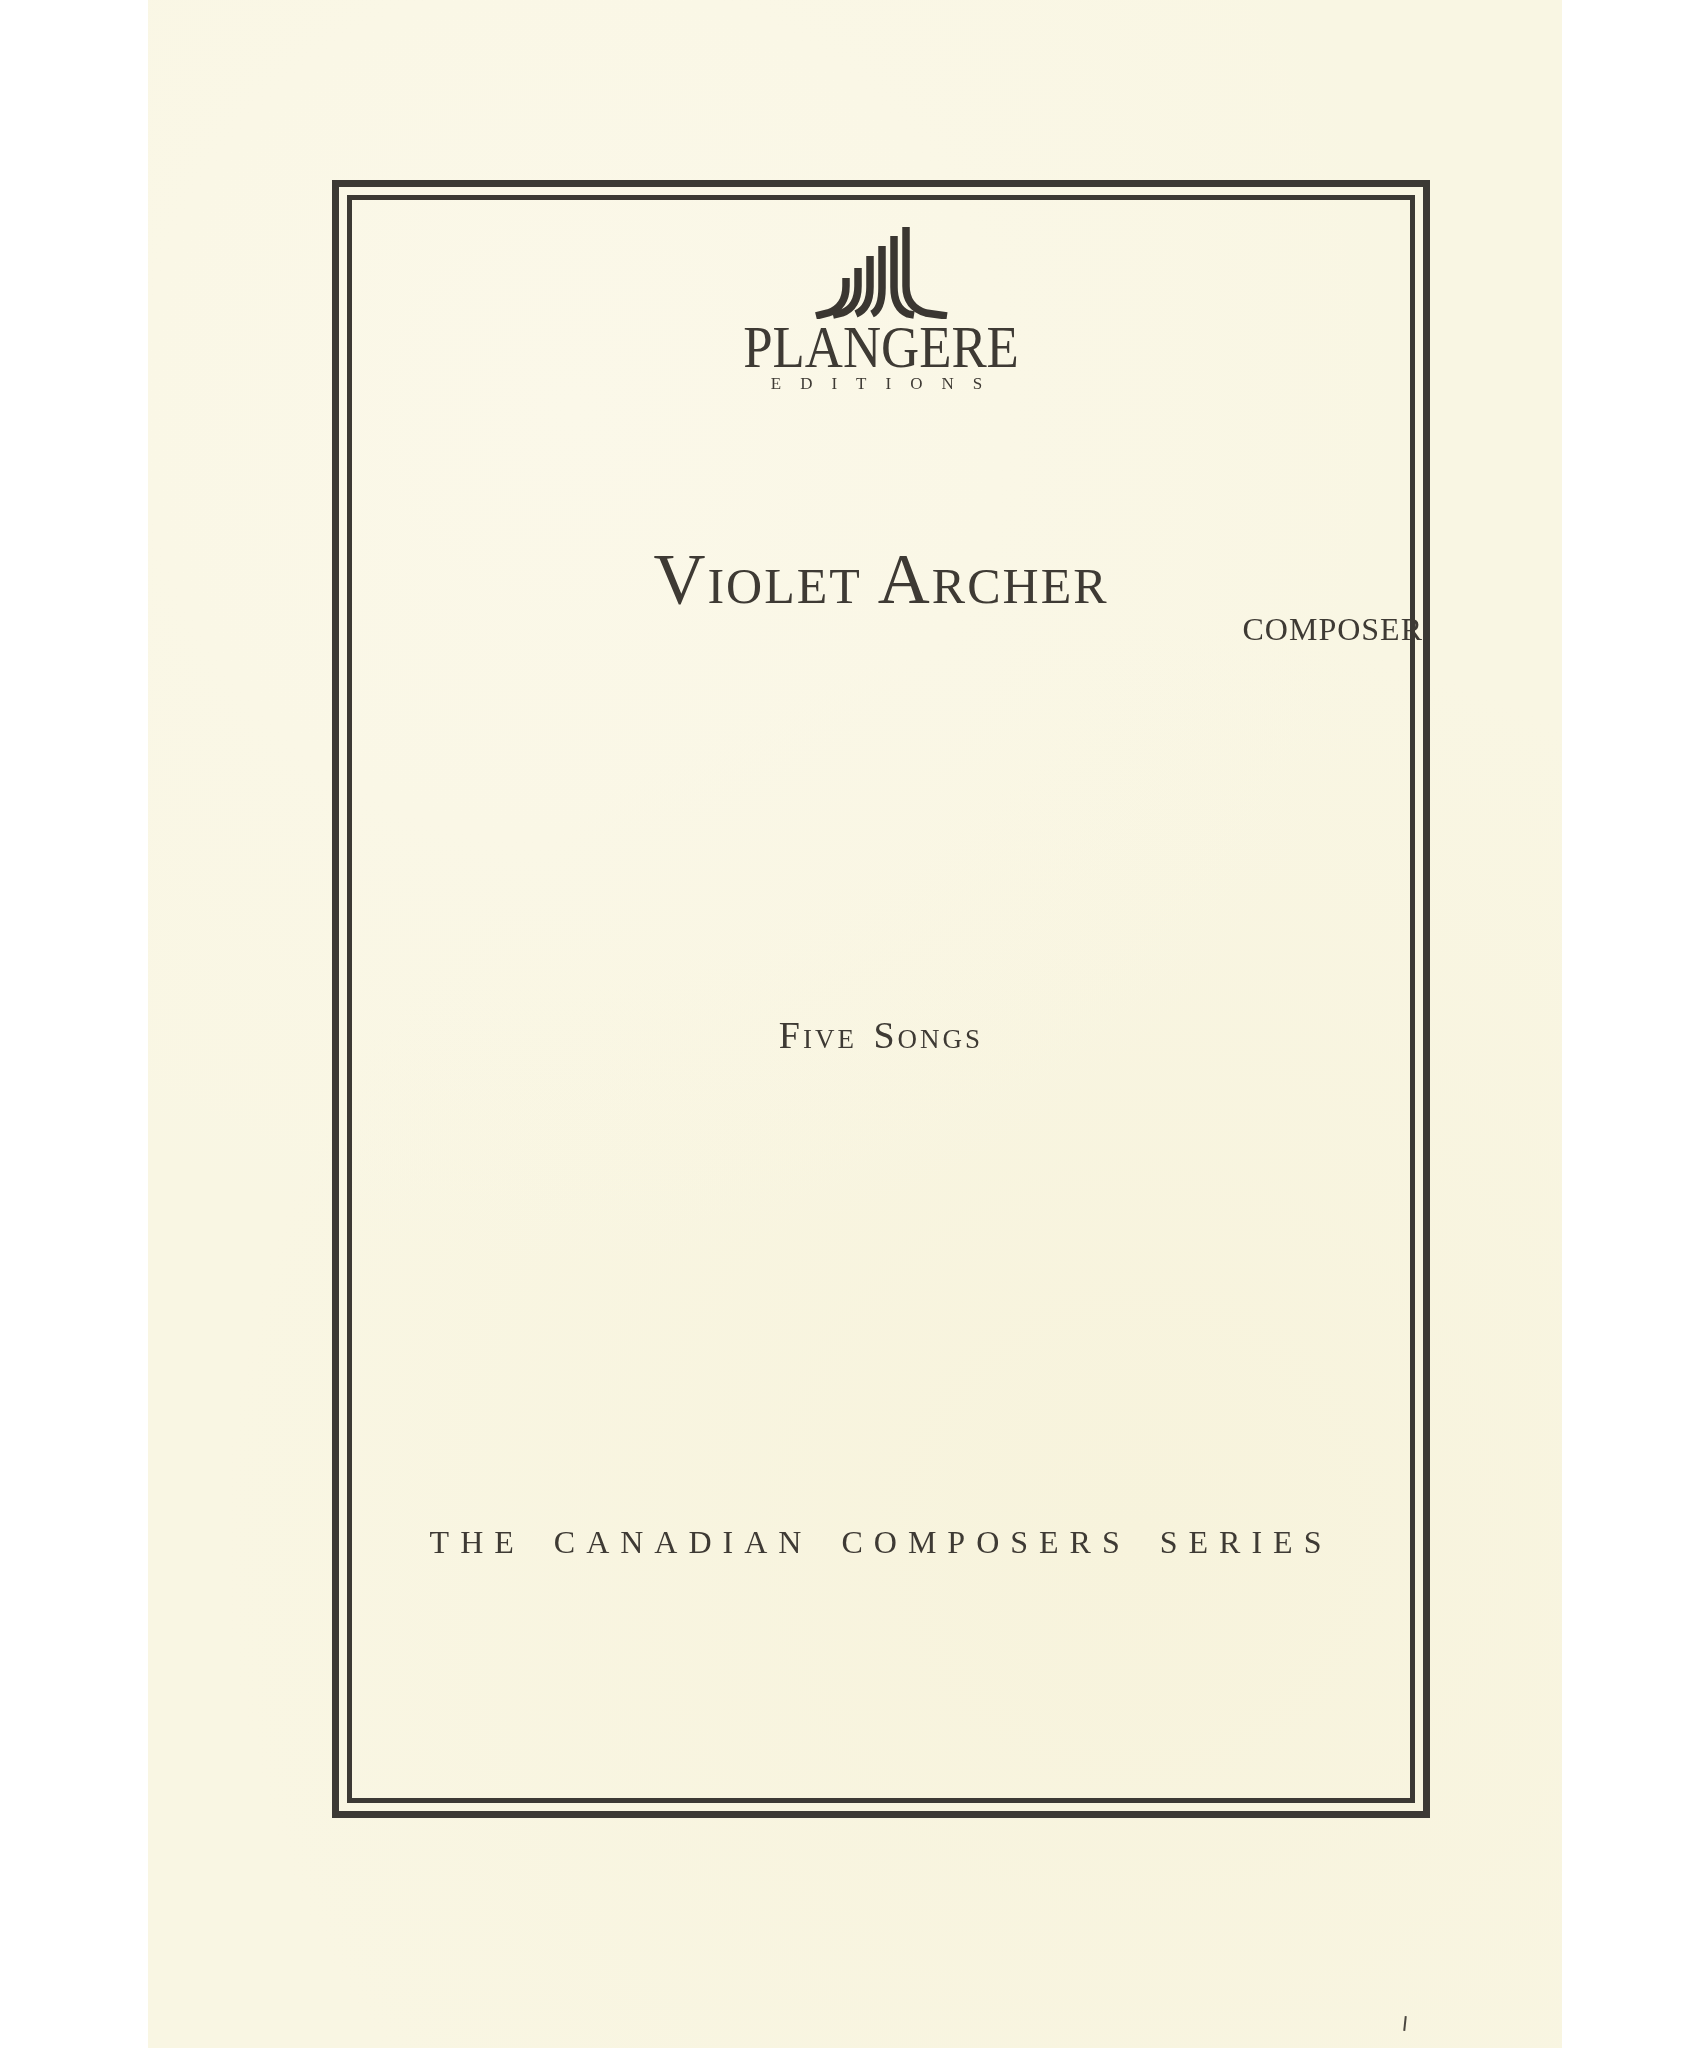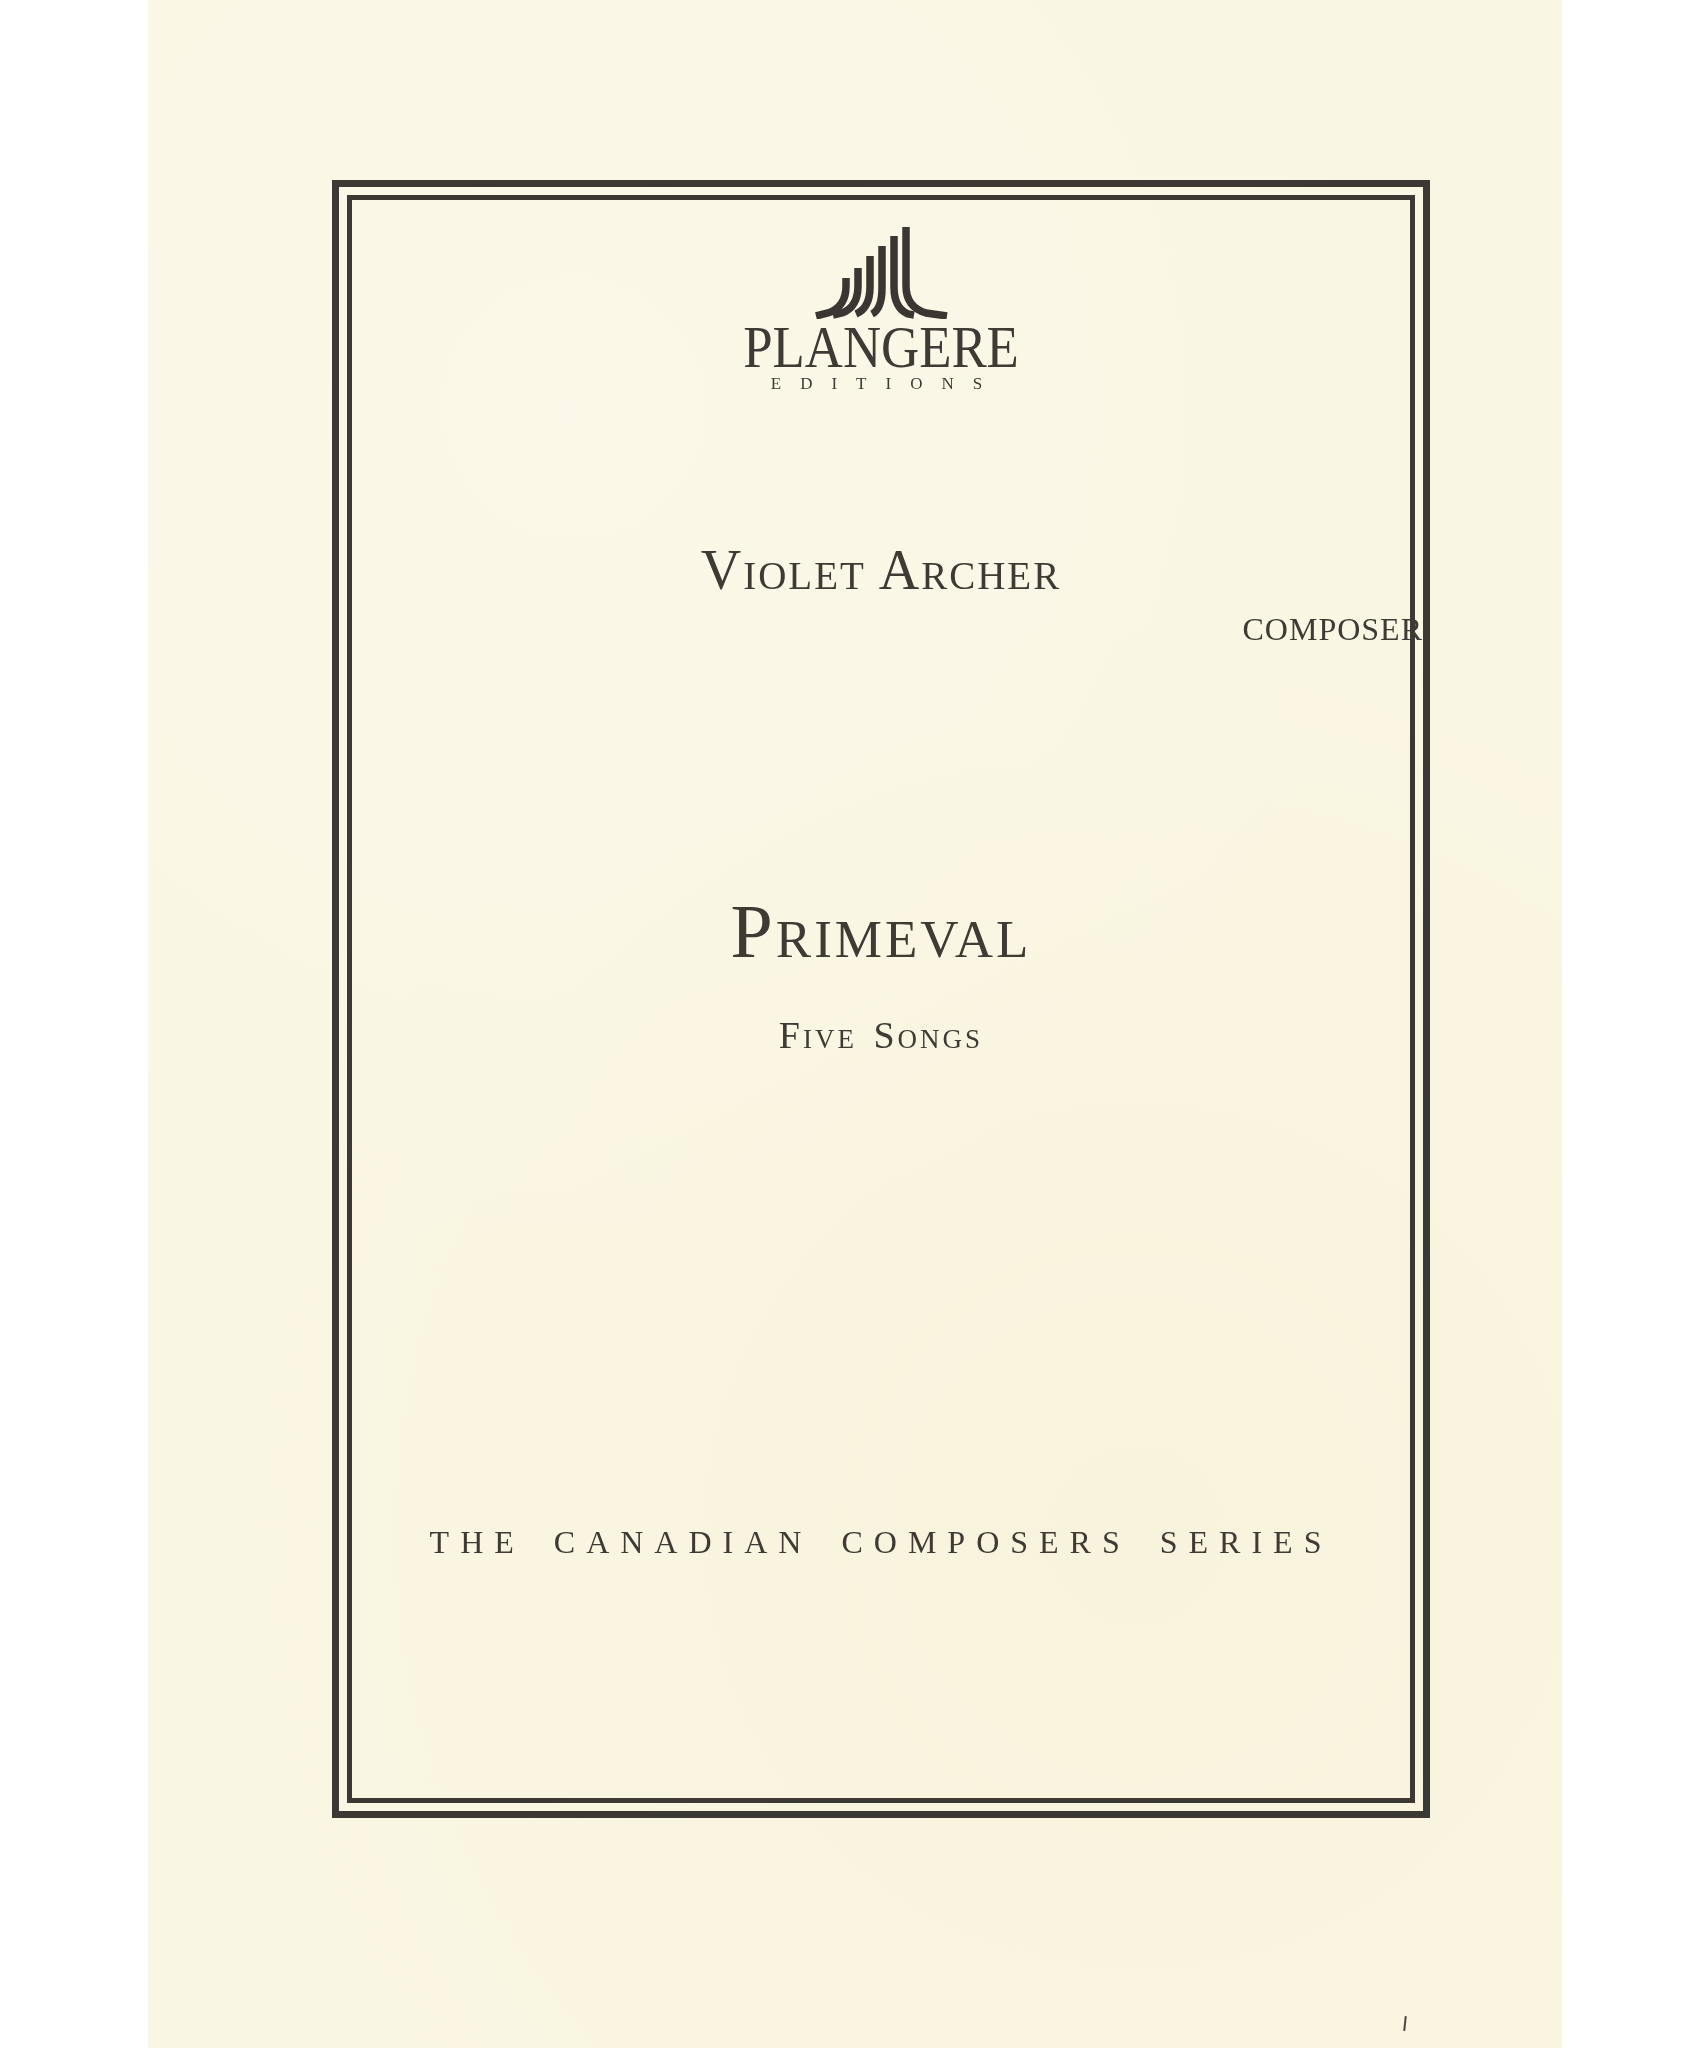--- a/index.html
+++ b/index.html
@@ -24,21 +24,21 @@
     position:absolute;inset:8px;border:5px solid #3c3934;pointer-events:none;
   }
   .center-line{
     position:absolute;left:0;right:0;text-align:center;
     color:#3e3a34;line-height:1.18;white-space:nowrap;
   }
   .logo-wrap{position:absolute;left:0;right:0;top:37px;text-align:center;}
   .logo-wrap svg{display:inline-block;}
   .plangere{top:125px;font-size:60px;letter-spacing:0px;transform:scaleX(.88);}
   .editions{top:187px;font-size:17px;letter-spacing:19px;margin-left:10px;}
-  .composer-name{top:350px;font-size:56px;font-variant:small-caps;letter-spacing:2px;}
+  .composer-name{top:350px;font-size:72px;font-variant:small-caps;letter-spacing:2px;}
   .composer-role{top:424px;font-size:32px;letter-spacing:1px;text-align:right;}
   .work-title{top:700px;font-size:76px;font-variant:small-caps;letter-spacing:3px;}
   .work-subtitle{top:826px;font-size:38px;font-variant:small-caps;letter-spacing:3px;word-spacing:4px;}
   .work-instr{top:908px;font-size:48px;font-variant:small-caps;letter-spacing:1px;}
   .series-line{top:1337px;font-size:32px;letter-spacing:11px;word-spacing:10px;font-family:Liberation Serif, serif;}
   .city-line{top:1471px;font-size:30px;font-variant:small-caps;letter-spacing:3px;}
   .stray-mark{
     position:absolute;left:1256px;top:2016px;width:2px;height:15px;
     background:#4a463f;transform:rotate(6deg);
   }
@@ -66,21 +66,20 @@
       </div>
 
       <div class="center-line plangere">PLANGERE</div>
 
       <div class="center-line editions">EDITIONS</div>
 
       <div class="center-line composer-name">Violet Archer</div>
 
       <div class="center-line composer-role">COMPOSER</div>
 
-      <div class="center-line work-title">Primeval</div>
 
       <div class="center-line work-subtitle">Five Songs</div>
 
 
       <div class="center-line series-line">THE CANADIAN COMPOSERS SERIES</div>
 
     </div>
 
     <div class="stray-mark"></div>
   </div>

